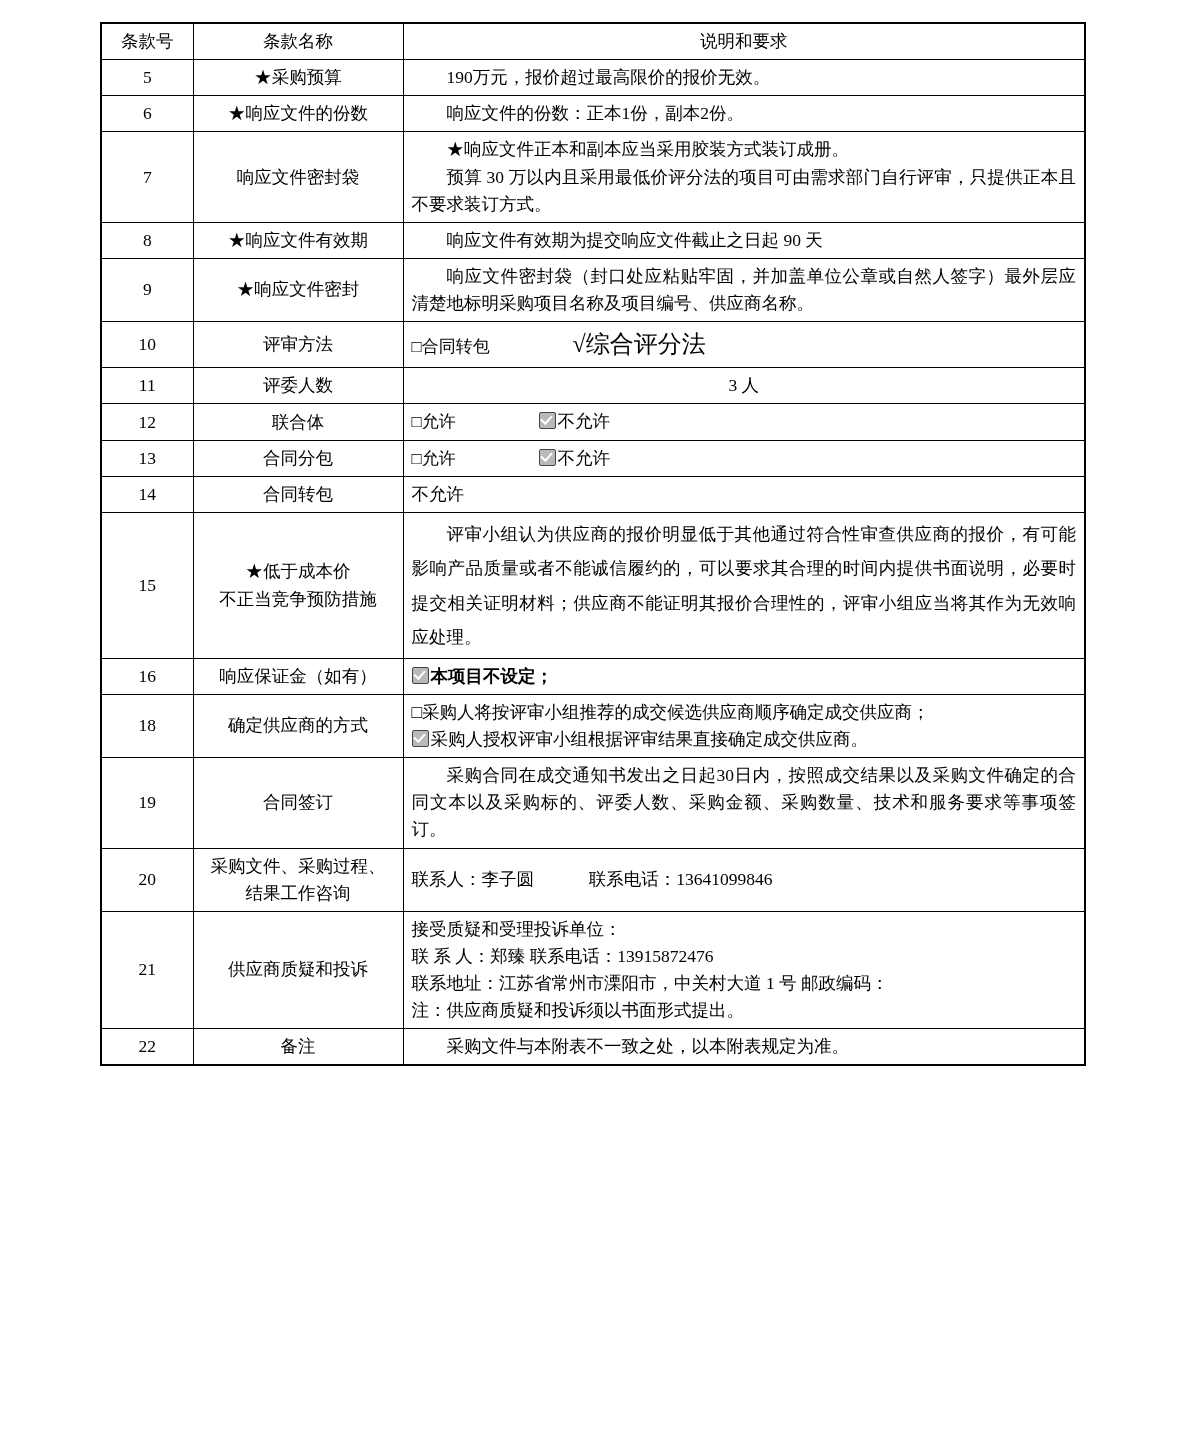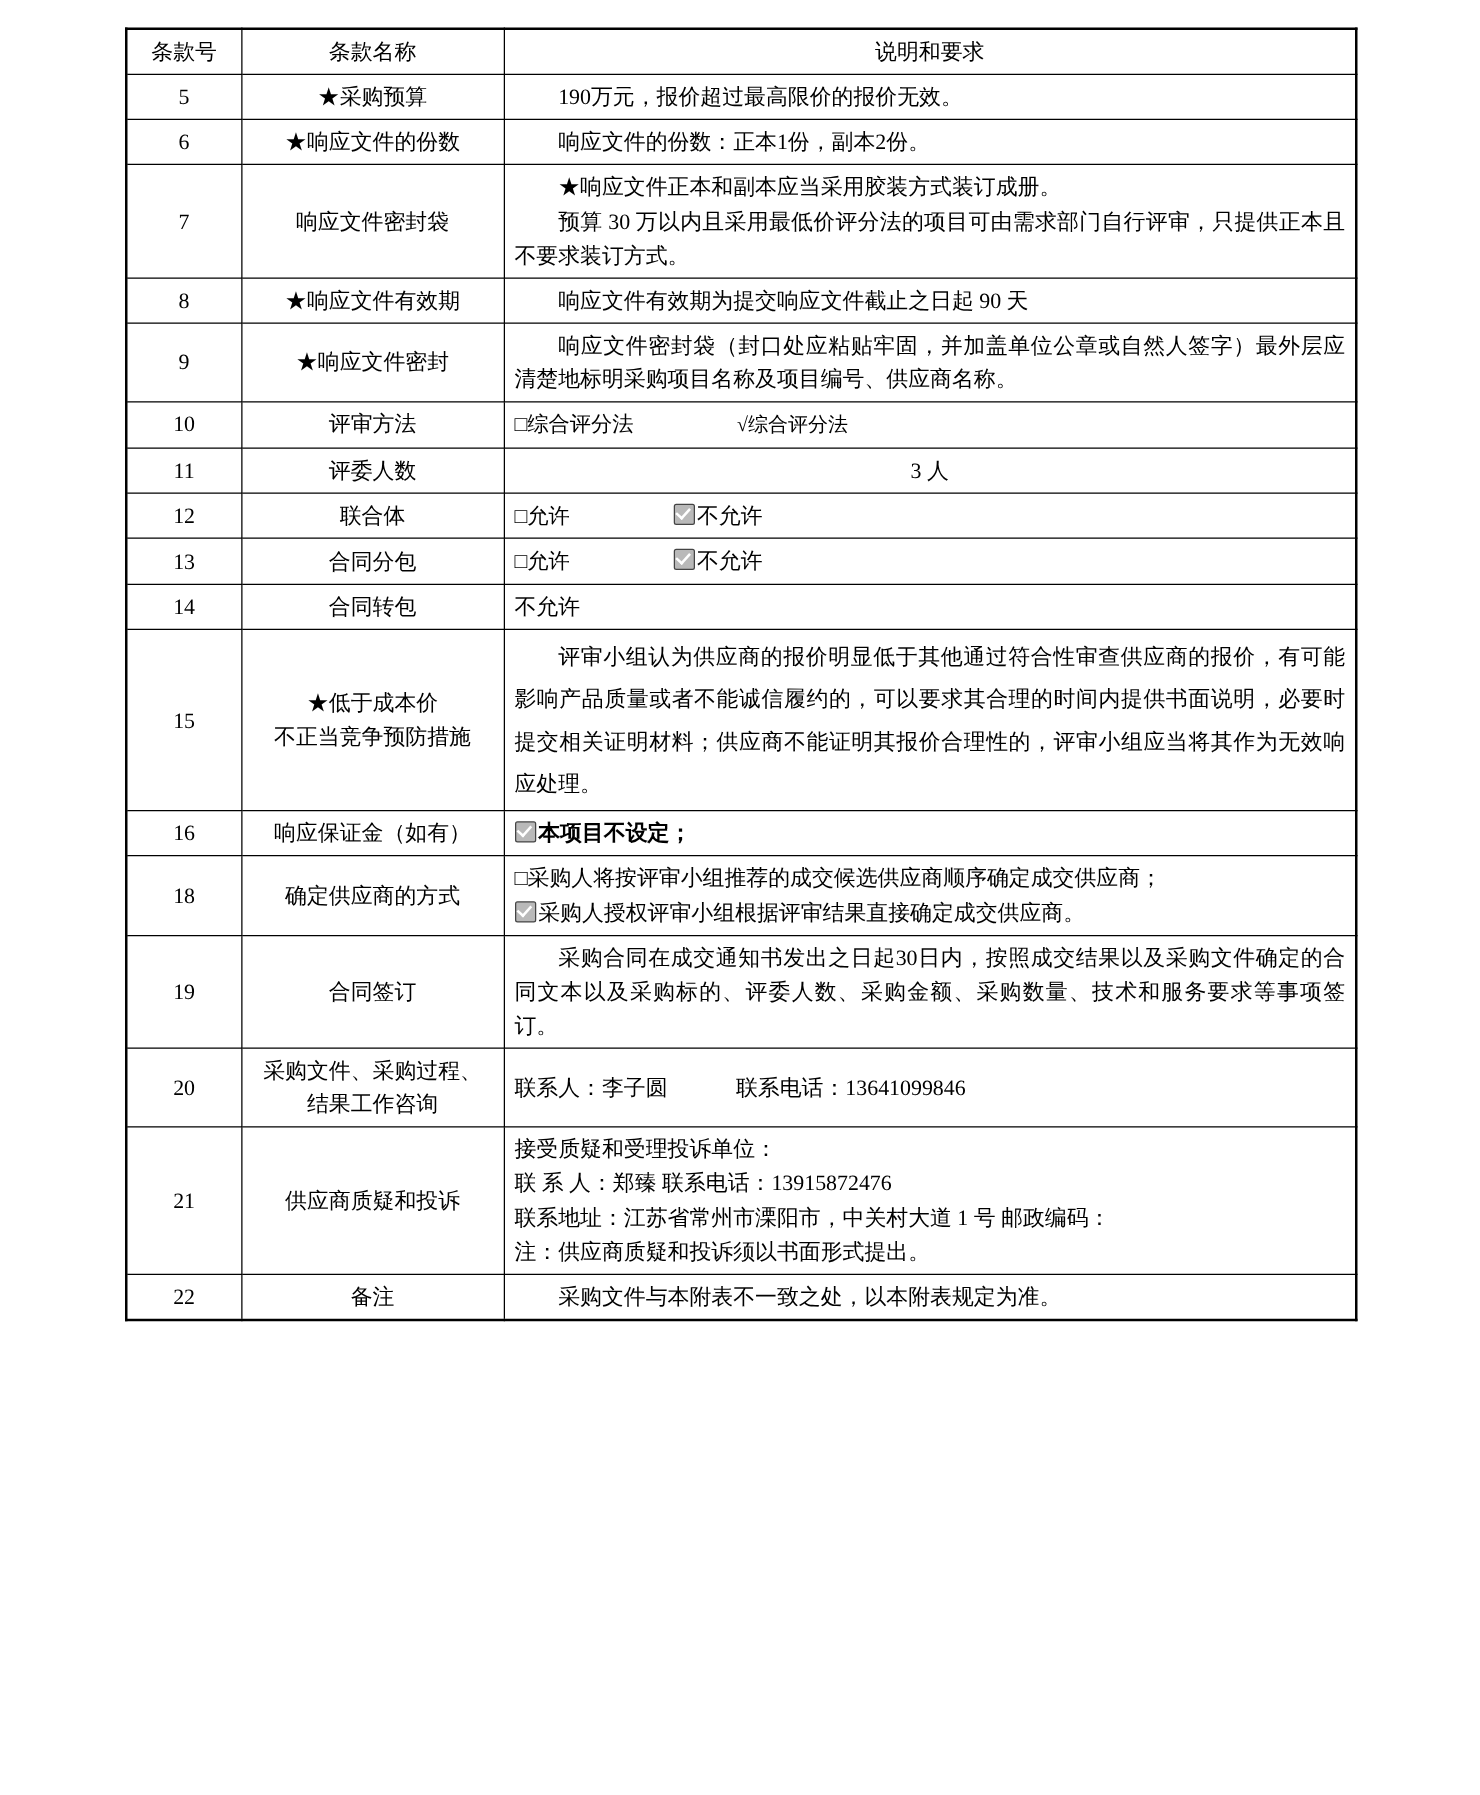--- a/index.html
+++ b/index.html
@@ -92,21 +92,21 @@
     top: 0px;
     width: 5px;
     height: 9px;
     border: solid #ffffff;
     border-width: 0 2.2px 2.2px 0;
     transform: rotate(42deg);
   }
   .gap-sm { display: inline-block; width: 46px; }
   .gap-md { display: inline-block; width: 74px; }
   .two-line { line-height: 1.7; }
-  .tick { font-size: 16px; text-align: center; }
+  .tick { font-size: 24px; text-align: center; }
 </style>
 </head>
 <body>
 
 <div class="page">
   <table class="spec">
     <colgroup>
       <col class="c1">
         <col class="c2">
         <col class="c3">
@@ -157,21 +157,21 @@
         <td class="desc just">
           <p class="ind">响应文件密封袋（封口处应粘贴牢固，并加盖单位公章或自然人签字）最外层应清楚地标明采购项目名称及项目编号、供应商名称。</p>
         </td>
       </tr>
 
       <tr>
         <td class="num">10</td>
         <td class="name">评审方法</td>
         <td class="desc">
           <p>
-            <span class="chk-empty">□综合评分法</span>
+            <span class="chk-empty">□合同转包</span>
             <span class="gap-md"></span>
             <span class="tick">√综合评分法</span>
           </p>
         </td>
       </tr>
 
       <tr>
         <td class="num">11</td>
         <td class="name">评委人数</td>
         <td class="desc center-desc">

